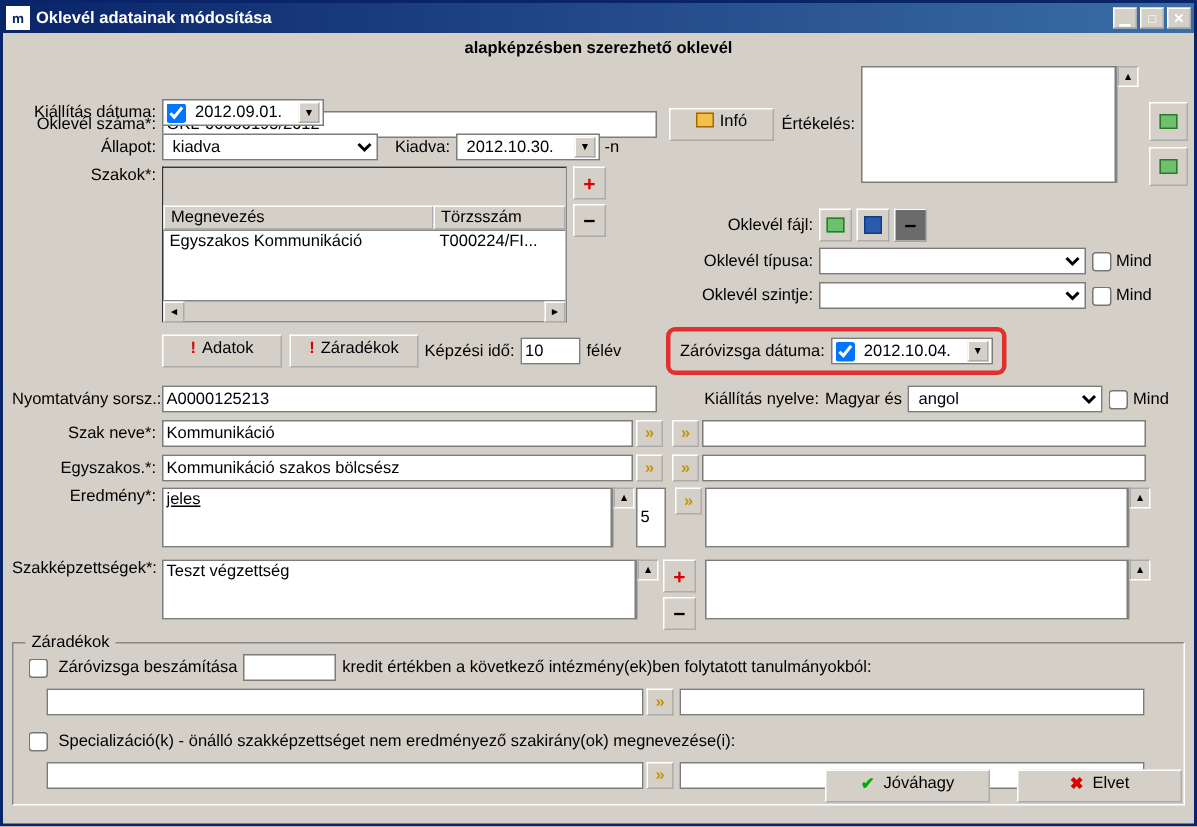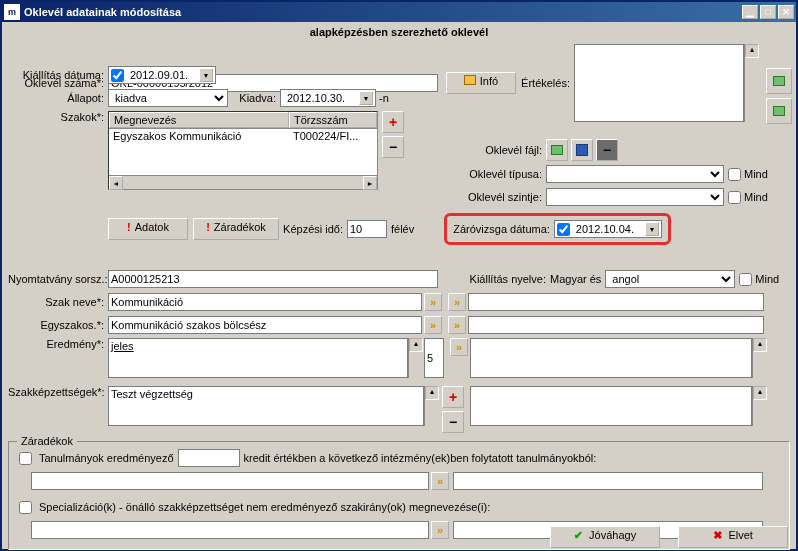--- a/index.html
+++ b/index.html
@@ -22,21 +22,21 @@
   .datebox input[type=checkbox] { margin: 0 2px 0 0; }
   .datebox .dv { flex: 1; padding: 0 4px; }
   .datebox .dd { width: 14px; height: 14px; background: #d4d0c8; border: 1px outset #fff; display: flex; align-items: center; justify-content: center; cursor: pointer; }
   .btn { background: #d4d0c8; border: 1px outset #fff; padding: 2px 6px; cursor: pointer; display: inline-flex; align-items: flex-start; justify-content: center; gap: 4px; height: 22px; }
   .sqbtn { width: 22px; height: 22px; background: #d4d0c8; border: 1px outset #fff; display: inline-flex; align-items: center; justify-content: center; cursor: pointer; }
   .sqbtn.dark { background: #6b6b6b; }
   .redplus { color: #d00; font-weight: bold; font-size: 14px; }
   .minus { color: #000; font-weight: bold; font-size: 14px; }
   .listbox { background: #fff; border: 1px inset #888; }
   .listhdr { display: flex; background: #d4d0c8; border-bottom: 1px solid #888; }
-  .listhdr .col { border: 1px outset #fff; padding: 1px 4px; }
+  .listhdr .col { border: 1px outset #fff; padding: 1px 4px; margin-top: 25px; }
   .listrow { display: flex; padding: 1px 4px; }
   .scrollbar-h { height: 14px; background: #d4d0c8; display: flex; border-top: 1px solid #888; }
   .sbbtn { width: 14px; height: 14px; background: #d4d0c8; border: 1px outset #fff; display: flex; align-items: center; justify-content: center; }
   .scrollbar-v { width: 14px; background: #d4d0c8; border-left: 1px solid #888; }
   .multiline { resize: none; background: #fff; border: 1px solid #7b7d7b; padding: 1px 2px; }
   .fieldset { border: 1px solid #fff; border-top-color: #888; border-left-color: #888; position: relative; margin-top: 8px; padding: 6px; }
   .fieldset .legend { position: absolute; top: -7px; left: 8px; background: #d4d0c8; padding: 0 4px; }
   .highlight { border: 3px solid #e03030; border-radius: 6px; padding: 4px 6px; display: inline-flex; align-items: center; gap: 4px; }
   .footer { position: absolute; bottom: 4px; right: 8px; display: flex; gap: 18px; }
   .footer .btn { width: 110px; justify-content: center; gap: 6px; }
@@ -101,21 +101,21 @@
       <div class="lbl w100">Kiállítás dátuma:</div>
       <div class="datebox" style="width:108px">
         <input type="checkbox" checked="" style="">
         <span class="dv">2012.09.01.</span>
         <span class="dd arrow-down"></span>
       </div>
     </div>
 
     <div class="row">
       <div class="lbl w100">Állapot:</div>
-      <select class="sel" style="width:120px">
+      <select class="sel" style="width:144px">
         <option>kiadva</option>
       </select>
       <div class="lbl" style="width:52px">Kiadva:</div>
       <div class="datebox" style="width:96px">
         <span class="dv">2012.10.30.</span>
         <span class="dd arrow-down"></span>
       </div>
       <span style="padding-left:3px">-n</span>
     </div>
 
@@ -191,21 +191,21 @@
       <div class="highlight" style="margin-left:30px">
         <span>Záróvizsga dátuma:</span>
         <div class="datebox" style="width:108px">
           <input type="checkbox" checked="" style="">
           <span class="dv">2012.10.04.</span>
           <span class="dd arrow-down"></span>
         </div>
       </div>
     </div>
 
-    <div class="row" style="margin-top:24px">
+    <div class="row" style="margin-top:6px">
       <div class="lbl w100">Nyomtatvány sorsz.:</div>
       <input class="tf" style="width: 330px;" value="A0000125213">
       <div style="width:30px"></div>
       <div class="lbl" style="width:82px">Kiállítás nyelve:</div>
       <span style="padding-right:4px">Magyar és</span>
       <select class="sel" style="width:130px">
         <option>angol</option>
       </select>
       <input type="checkbox" style="margin-left: 4px;">
       <span>Mind</span>
@@ -259,21 +259,21 @@
       <div class="scrollbar-v" style="height:40px">
           <div class="sbbtn arrow-down" style="transform:rotate(180deg)"></div>
         </div>
     </div>
 
     <div class="fieldset">
       <div class="legend">Záradékok</div>
 
       <div class="row">
         <input type="checkbox" style="">
-        <span style="padding:0 4px">Tanulmányok eredményező</span>
+        <span style="padding:0 4px">Záróvizsga beszámítása</span>
         <input class="tf" style="width: 62px;">
         <span style="padding-left:4px">kredit értékben a következő intézmény(ek)ben folytatott tanulmányokból:</span>
       </div>
       <div class="row">
         <div style="width:16px"></div>
         <input class="tf" style="width: 398px;">
         <div class="chev" style="margin-left:2px">»</div>
         <input class="tf" style="width: 310px; margin-left: 4px;">
       </div>
 

